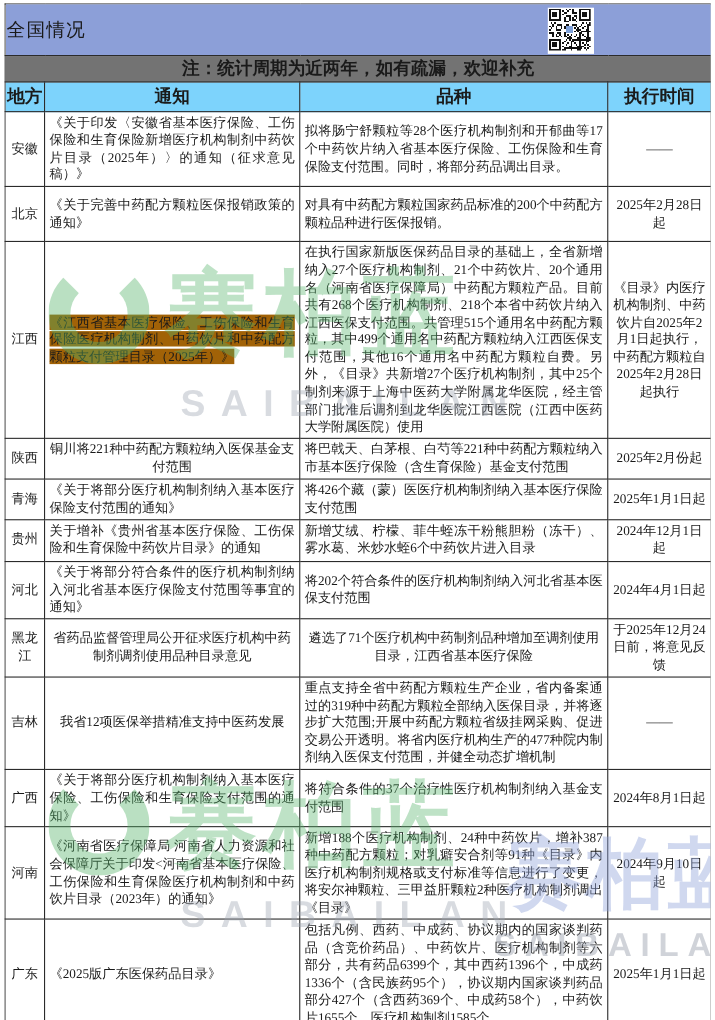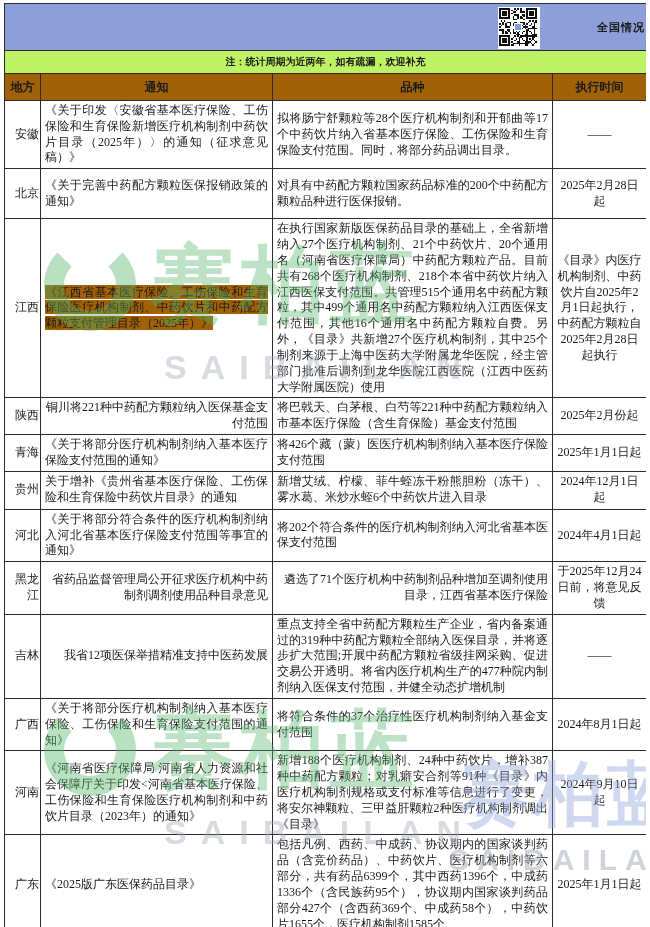--- a/index.html
+++ b/index.html
@@ -2,28 +2,28 @@
 <html><head>
 <meta charset="utf-8">
 <style>
   html,body{margin:0;padding:0;background:#ffffff;}
   body{width:650px;font-family:"Liberation Serif","DejaVu Serif",serif;color:#1a1a1a;}
   .page{position:relative;width:642px;margin:3px auto 0 auto;overflow:hidden;}
   table{border-collapse:collapse;width:642px;table-layout:fixed;position:relative;z-index:1;}
   td,th{border:1px solid #2b2b2b;vertical-align:middle;font-weight:normal;}
   
   .title-row td{background:#8c9fd8;height:44px;border:1px solid #2b2b2b;position:relative;}
-  .title-text{display:block;text-align:right;font-size:11px;font-weight:bold;letter-spacing:1px;}
+  .title-text{display:block;text-align:left;font-size:17px;font-weight:normal;letter-spacing:1px;}
   .qr{position:absolute;top:3px;right:106px;width:40px;height:40px;background:#fff;padding:1px;}
-  .note-row td{background:#bef264;height:20px;text-align:center;font-size:10px;font-weight:bold;}
-  .colhead td{height:24px;text-align:center;font-size:12px;font-weight:bold;background:#a16207;}
+  .note-row td{background:#737373;height:20px;text-align:center;font-size:16px;font-weight:bold;}
+  .colhead td{height:24px;text-align:center;font-size:16px;font-weight:bold;background:#7dd3fc;}
   .cell{font-size:12px;line-height:1.32;padding:2px 4px;text-align:justify;background:transparent;}
-  .cell.region{text-align:right;padding:2px 1px;}
+  .cell.region{text-align:center;padding:2px 1px;}
   .cell.time{text-align:center;padding:2px 3px;}
-  .cell.c-center{text-align:right;}
+  .cell.c-center{text-align:center;}
   .hl{background:#a16207;}
   
   .wm{position:absolute;z-index:2;pointer-events:none;white-space:nowrap;text-align:center;}
   .wm-row{display:flex;align-items:center;}
   .wm-glyph{width:92px;height:92px;border:20px solid rgba(84,178,104,0.40);border-radius:50%;border-top-color:transparent;box-sizing:border-box;margin-right:14px;}
   .wm-cn{font-size:84px;font-weight:bold;color:rgba(84,178,104,0.38);letter-spacing:6px;font-family:"Liberation Sans",sans-serif;}
   .wm-en{font-size:34px;font-weight:800;color:rgba(158,166,178,0.40);letter-spacing:14px;font-family:"Liberation Sans",sans-serif;margin:6px 0 0 120px;}
   .wm-blue{font-size:70px;font-weight:bold;color:rgba(142,163,218,0.42);letter-spacing:4px;font-family:"Liberation Sans",sans-serif;}
   .wm-en2{font-size:30px;font-weight:800;color:rgba(150,158,170,0.45);letter-spacing:8px;font-family:"Liberation Sans",sans-serif;}
 </style>

